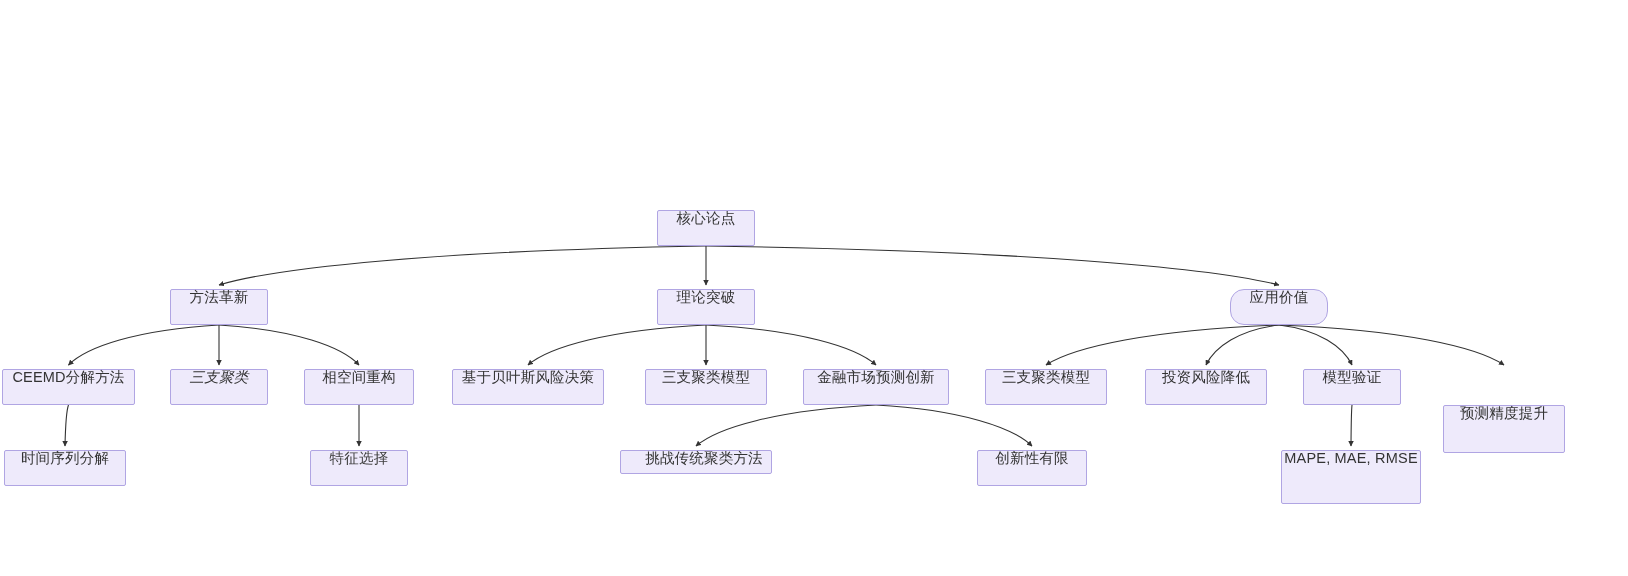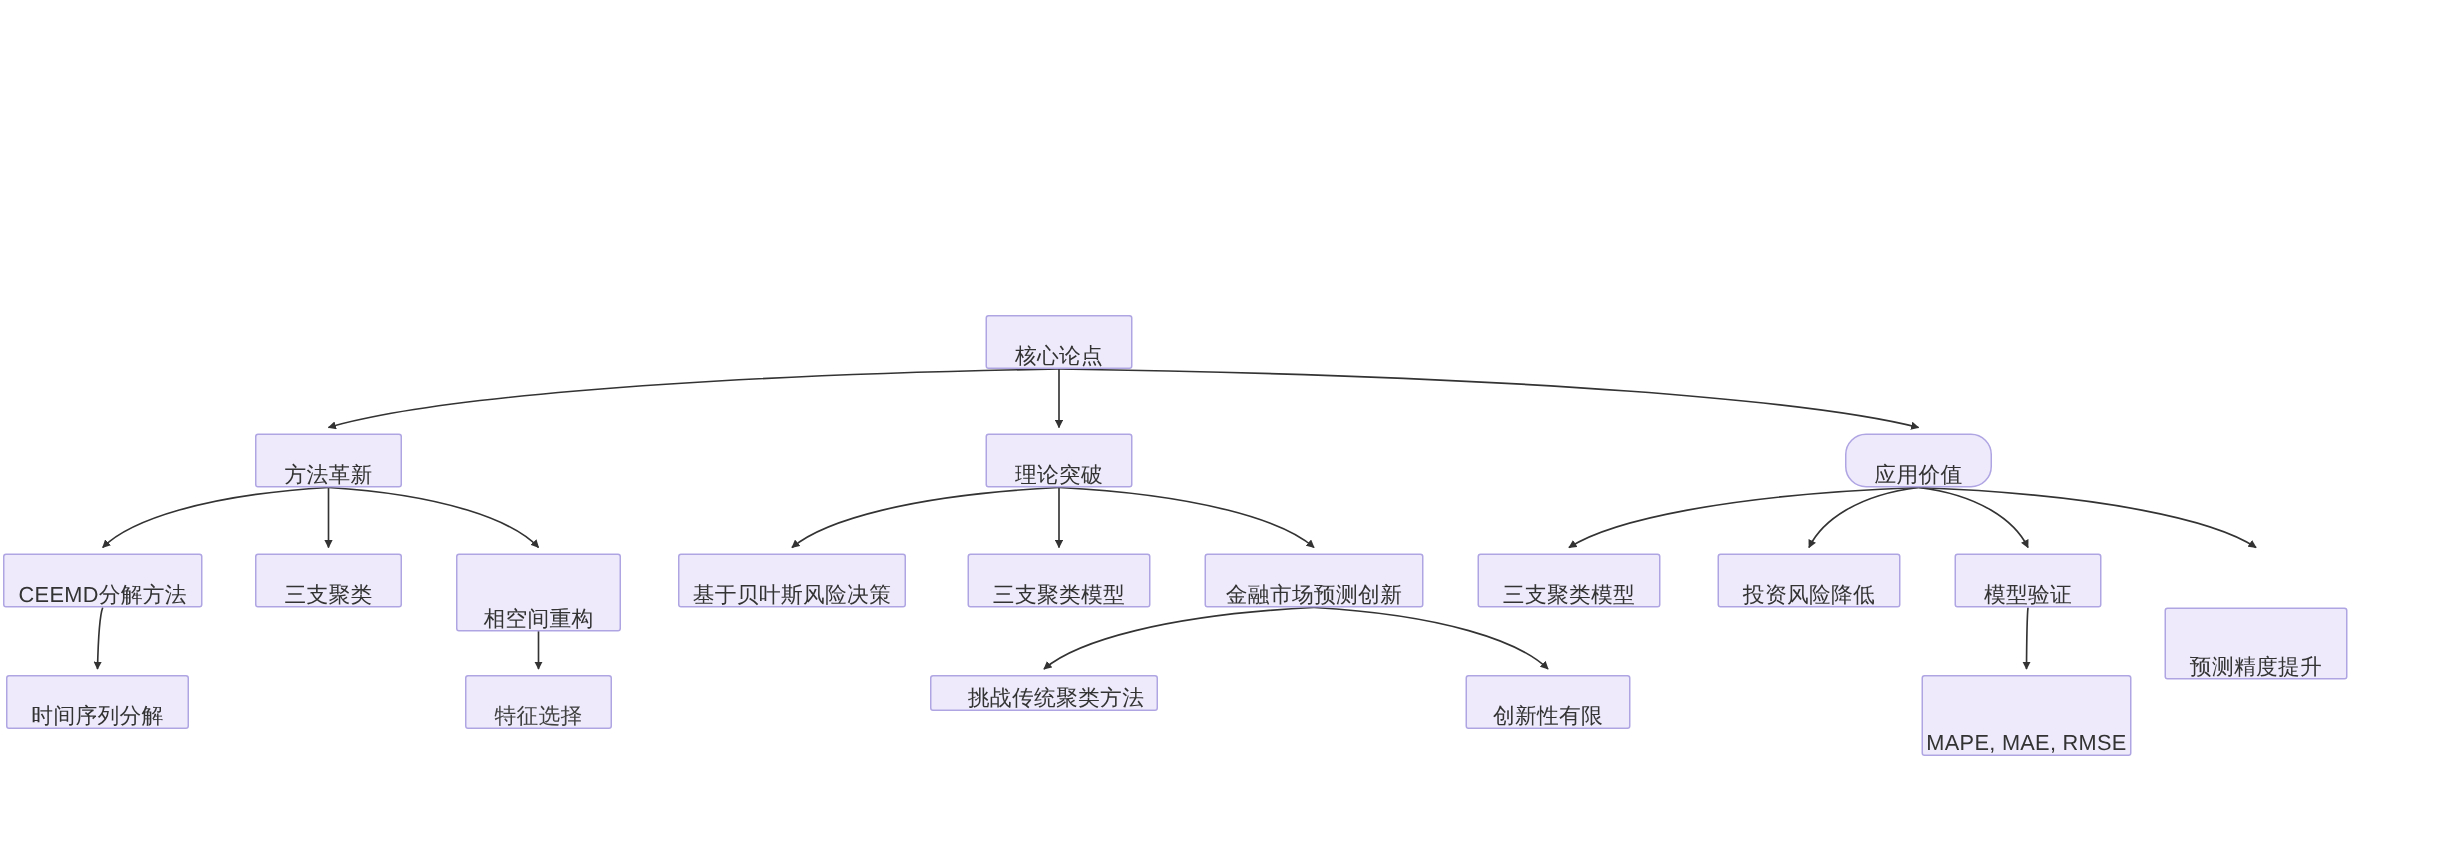--- a/index.html
+++ b/index.html
@@ -11,21 +11,21 @@
   }
   #canvas{position:relative;width:1628px;height:576px;}
   #edges{position:absolute;left:0;top:0;width:1628px;height:576px;}
   .node{
     position:absolute;
     box-sizing:border-box;
     background:#eeeafb;
     border:1px solid #b0a5e3;
     border-radius:2px;
     display:flex;
-    align-items:flex-end;
+    align-items:flex-start;
     justify-content:center;
     color:#333333;
     font-size:14.5px;
     line-height:1;
     white-space:nowrap;
     letter-spacing:0.2px;
   }
   .node .lbl{pointer-events:none;}
 </style>
 </head>
@@ -68,24 +68,24 @@
       </div>
       <div class="node" style="left: 657px; top: 289px; width: 98px; height: 36px; background: rgb(238, 234, 251); border-color: rgb(176, 165, 227); color: rgb(51, 51, 51);">
         <span class="lbl">理论突破</span>
       </div>
       <div class="node" style="left: 1230px; top: 289px; width: 98px; height: 36px; background: rgb(238, 234, 251); border-color: rgb(176, 165, 227); color: rgb(51, 51, 51); border-radius: 14px;">
         <span class="lbl">应用价值</span>
       </div>
       <div class="node" style="left: 2px; top: 369px; width: 133px; height: 36px; background: rgb(238, 234, 251); border-color: rgb(176, 165, 227); color: rgb(51, 51, 51);">
         <span class="lbl">CEEMD分解方法</span>
       </div>
-      <div class="node" style="left: 170px; top: 369px; width: 98px; height: 36px; background: rgb(238, 234, 251); border-color: rgb(176, 165, 227); color: rgb(51, 51, 51);">
+      <div class="node" style="left: 170px; top: 369px; width: 98px; height: 36px; background: rgb(238, 234, 251); border-color: rgb(176, 165, 227); color: rgb(51, 51, 51); font-style: italic;">
         <span class="lbl">三支聚类</span>
       </div>
-      <div class="node" style="left: 304px; top: 369px; width: 110px; height: 52px; background: rgb(238, 234, 251); border-color: rgb(176, 165, 227); color: rgb(51, 51, 51);">
+      <div class="node" style="left: 304px; top: 369px; width: 110px; height: 36px; background: rgb(238, 234, 251); border-color: rgb(176, 165, 227); color: rgb(51, 51, 51);">
         <span class="lbl">相空间重构</span>
       </div>
       <div class="node" style="left: 452px; top: 369px; width: 152px; height: 36px; background: rgb(238, 234, 251); border-color: rgb(176, 165, 227); color: rgb(51, 51, 51);">
         <span class="lbl">基于贝叶斯风险决策</span>
       </div>
       <div class="node" style="left: 645px; top: 369px; width: 122px; height: 36px; background: rgb(238, 234, 251); border-color: rgb(176, 165, 227); color: rgb(51, 51, 51);">
         <span class="lbl">三支聚类模型</span>
       </div>
       <div class="node" style="left: 803px; top: 369px; width: 146px; height: 36px; background: rgb(238, 234, 251); border-color: rgb(176, 165, 227); color: rgb(51, 51, 51);">
         <span class="lbl">金融市场预测创新</span>

